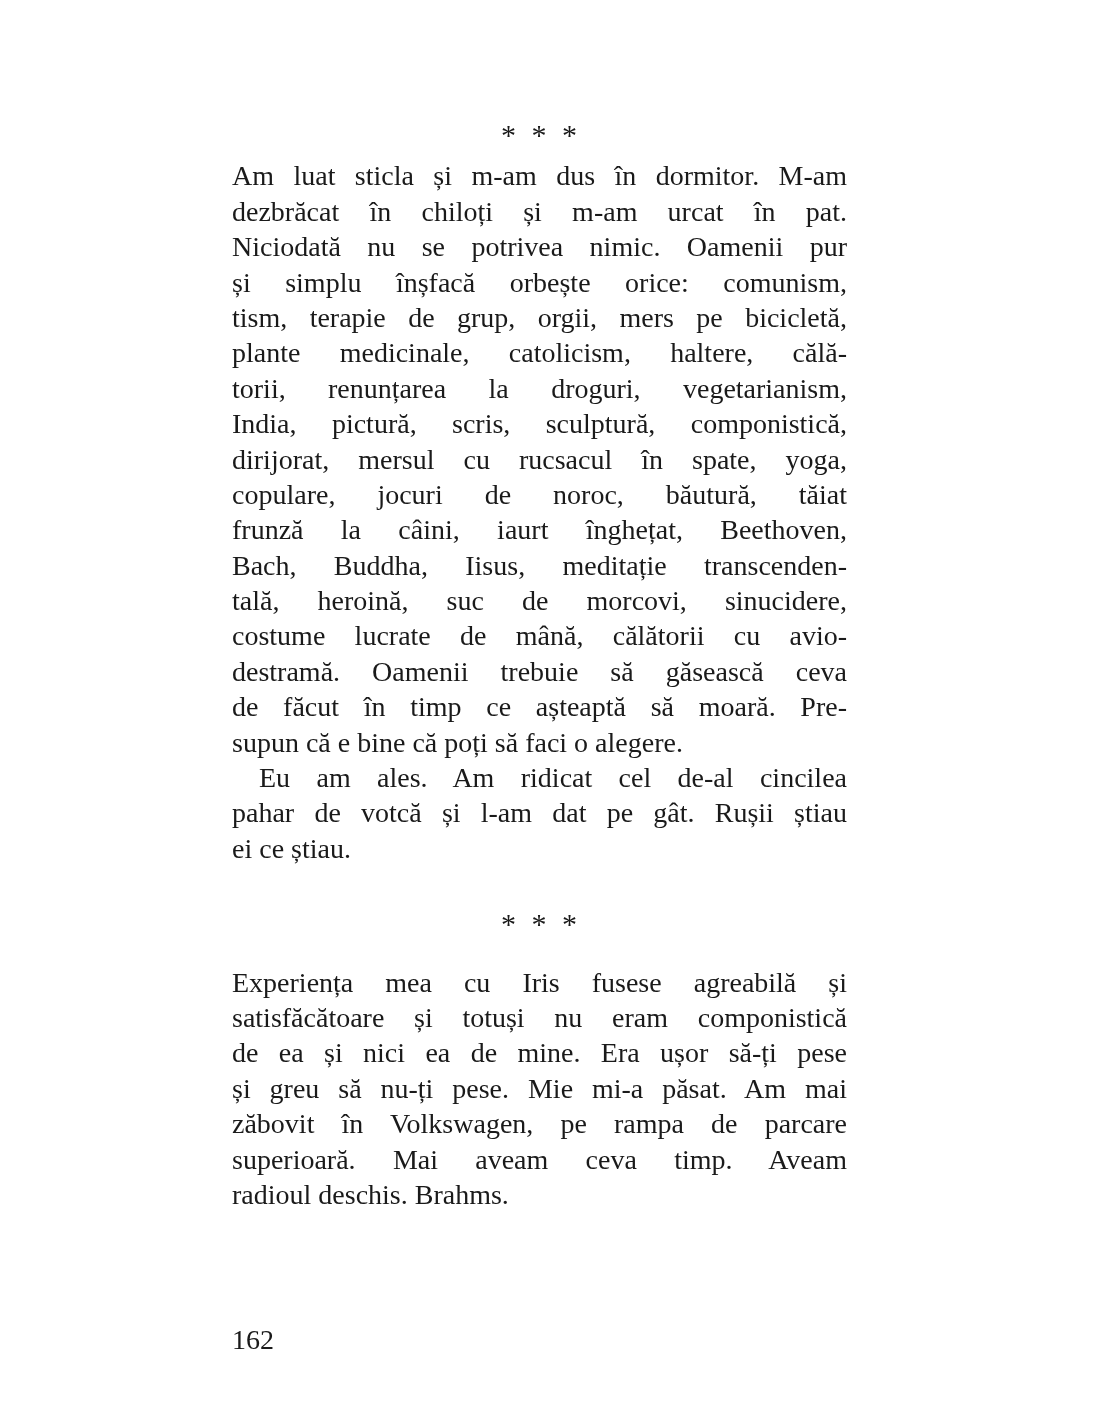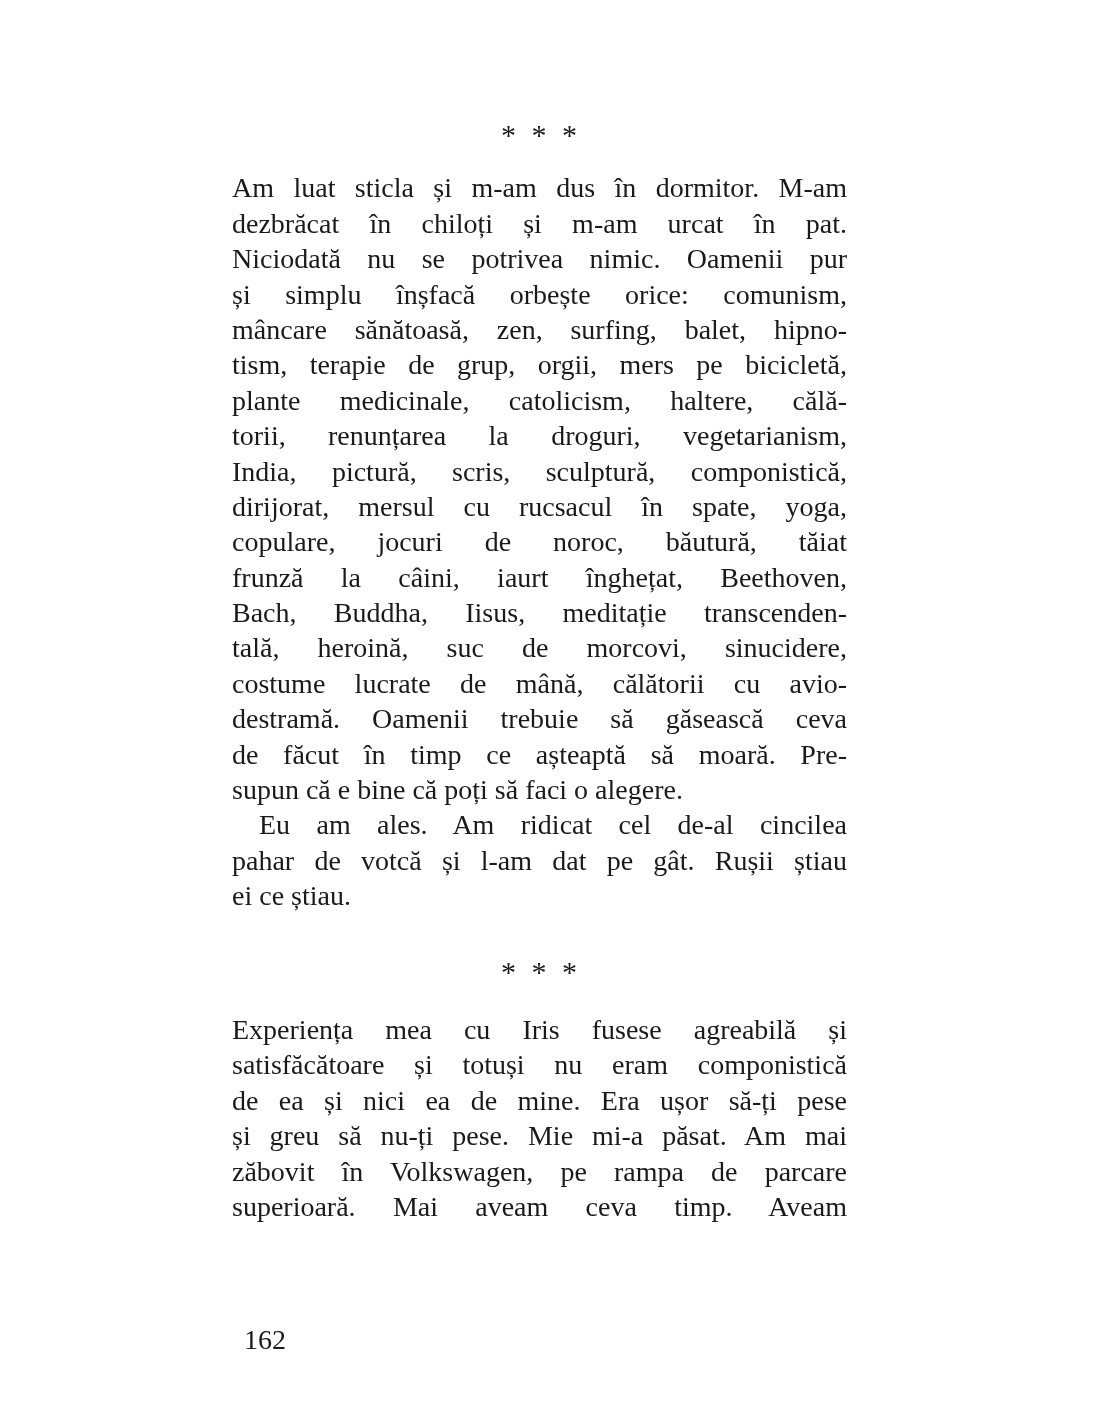--- a/index.html
+++ b/index.html
@@ -33,21 +33,21 @@
     text-align: center;
     font-size: 30px;
     line-height: 35.4px;
     word-spacing: 6px;
     letter-spacing: 1px;
     color: #1a1a1a;
   }
 
   
   .content > :nth-child(1) { margin-top: 117px; }  
-  .content > :nth-child(2) { margin-top: 18px;  }  
+  .content > :nth-child(2) { margin-top: 6px;  }  
   .content > :nth-child(3) { margin-top: 0;     }  
   .content > :nth-child(4) { margin-top: 40px;  }  
   .content > :nth-child(5) { margin-top: 23px;  }  
 
   .paragraph { width: 100%; }
 
   .line {
     text-align: justify;
     text-align-last: justify;
     white-space: normal;
@@ -56,39 +56,38 @@
   .line.last {
     text-align: center;
     text-align-last: left;
   }
   .line.indented {
     text-indent: 27px;
   }
 
   .page-number {
     position: absolute;
-    left: 244px;
+    left: 232px;
     top: 1322px;
     font-size: 28px;
     line-height: 35.4px;
     color: #1a1a1a;
   }
 </style>
 </head>
 <body>
 
 <div class="page">
   <div class="content">
       <div class="separator">* * *</div>
       <div class="paragraph">
         <div class="line">Am luat sticla și m-am dus în dormitor. M-am</div>
         <div class="line">dezbrăcat în chiloți și m-am urcat în pat.</div>
         <div class="line">Niciodată nu se potrivea nimic. Oamenii pur</div>
         <div class="line">și simplu înșfacă orbește orice: comunism,</div>
-        <div class="line">mâncare sănătoasă, zen, surfing, balet, hipno-</div>
         <div class="line">tism, terapie de grup, orgii, mers pe bicicletă,</div>
         <div class="line">plante medicinale, catolicism, haltere, călă-</div>
         <div class="line">torii, renunțarea la droguri, vegetarianism,</div>
         <div class="line">India, pictură, scris, sculptură, componistică,</div>
         <div class="line">dirijorat, mersul cu rucsacul în spate, yoga,</div>
         <div class="line">copulare, jocuri de noroc, băutură, tăiat</div>
         <div class="line">frunză la câini, iaurt înghețat, Beethoven,</div>
         <div class="line">Bach, Buddha, Iisus, meditație transcenden-</div>
         <div class="line">tală, heroină, suc de morcovi, sinucidere,</div>
         <div class="line">costume lucrate de mână, călătorii cu avio-</div>
@@ -102,16 +101,17 @@
         <div class="line last">ei ce știau.</div>
       </div>
       <div class="separator">* * *</div>
       <div class="paragraph">
         <div class="line">Experiența mea cu Iris fusese agreabilă și</div>
         <div class="line">satisfăcătoare și totuși nu eram componistică</div>
         <div class="line">de ea și nici ea de mine. Era ușor să-ți pese</div>
         <div class="line">și greu să nu-ți pese. Mie mi-a păsat. Am mai</div>
         <div class="line">zăbovit în Volkswagen, pe rampa de parcare</div>
         <div class="line">superioară. Mai aveam ceva timp. Aveam</div>
+        <div class="line last">radioul deschis. Brahms.</div>
       </div>
     </div>
   <div class="page-number">162</div>
 </div>
 
 </body></html>

